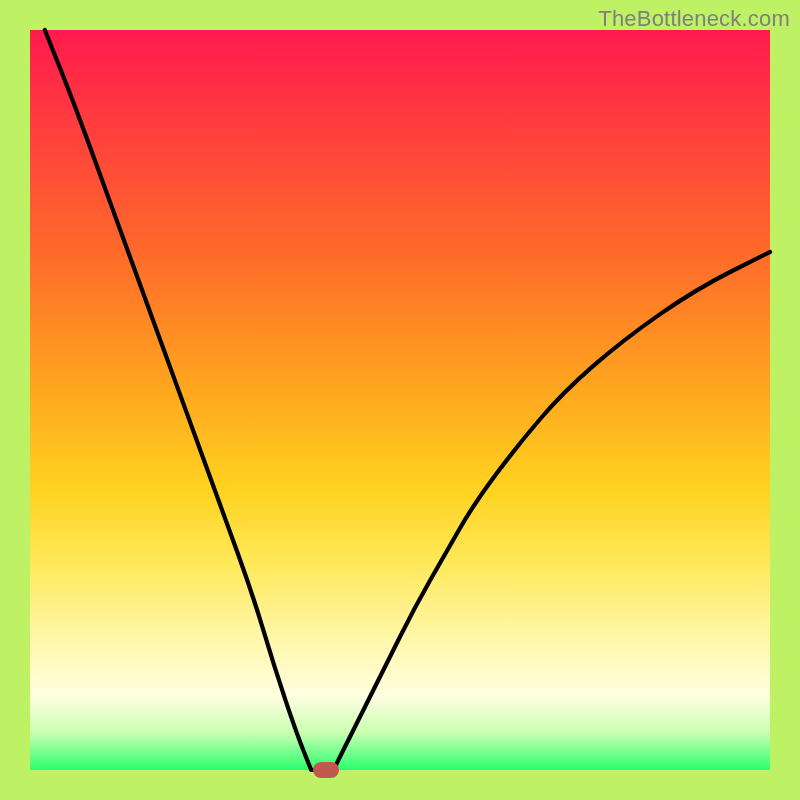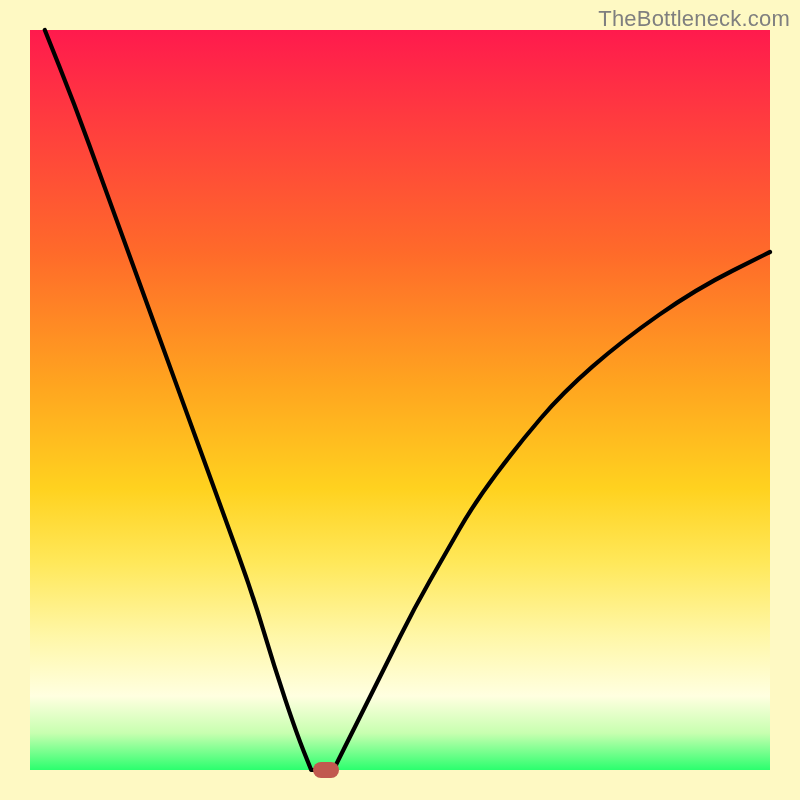--- a/index.html
+++ b/index.html
@@ -10,21 +10,21 @@
     background: #000;
     overflow: hidden;
     font-family: Arial, Helvetica, sans-serif;
   }
   .frame {
     position: absolute;
     left: 0;
     top: 0;
     width: 800px;
     height: 800px;
-    background: #fef9c3;
+    background: #bef264;
   }
   .plot {
     position: absolute;
     left: 30px;
     top: 30px;
     width: 740px;
     height: 740px;
     background: linear-gradient(
       to bottom,
       #ff1a4d 0%,

